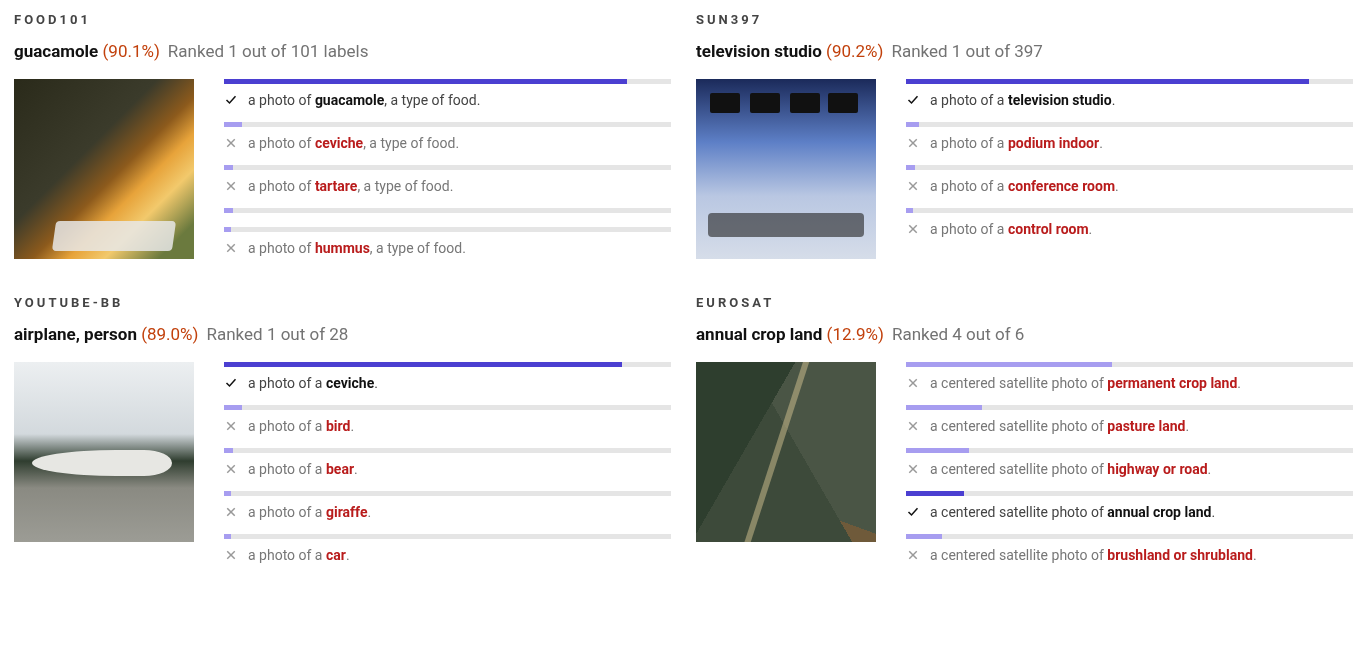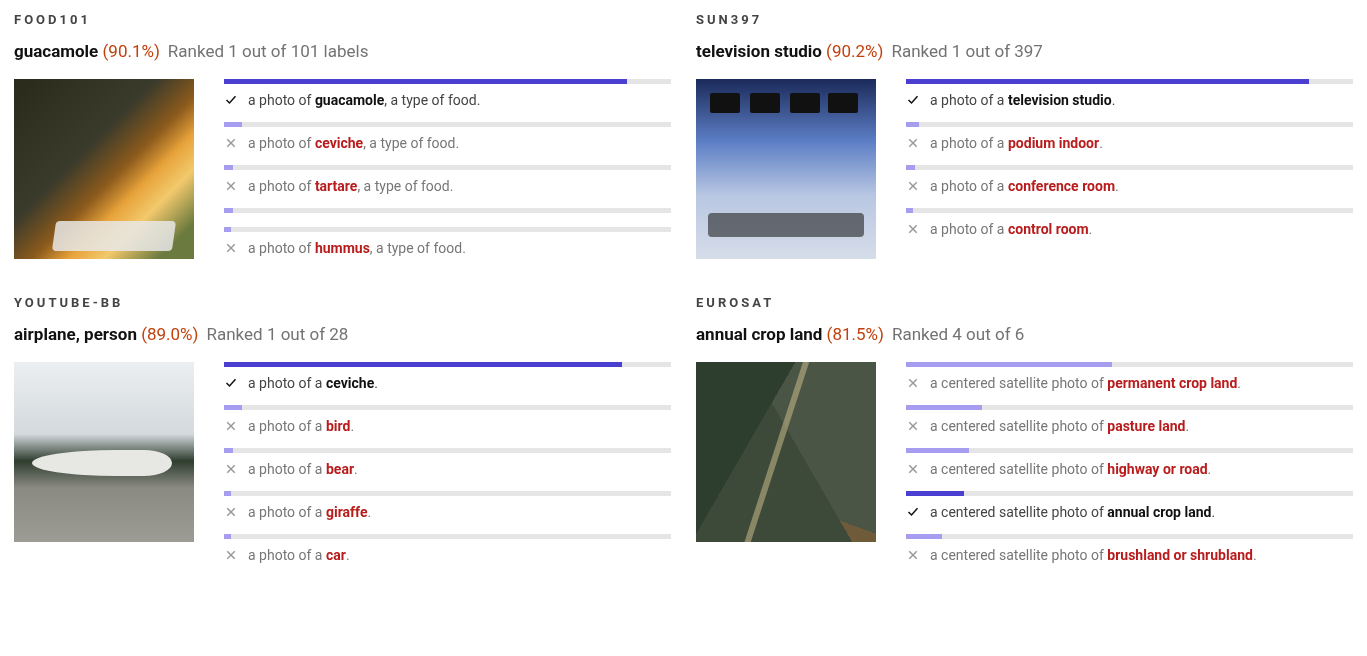--- a/index.html
+++ b/index.html
@@ -323,21 +323,21 @@
                 </svg>
               </span>
               <span class="pred-text"><span class="pre">a photo of a </span><span class="bold">car</span><span class="post">.</span></span>
             </div>
           </div>
         </div>
       </div>
     </div>
     <div class="card">
       <div class="dataset-name">EUROSAT</div>
-      <div class="headline"><span class="label">annual crop land</span><span class="pct"> (81.5%)</span><span class="rank">Ranked 4 out of 6</span></div>
+      <div class="headline"><span class="label">annual crop land</span><span class="pct"> (12.9%)</span><span class="rank">Ranked 4 out of 6</span></div>
       <div class="body-row">
         <div class="thumb thumb-sat"></div>
         <div class="predictions">
           <div class="pred">
             <div class="bar-track">
               <div class="bar-fill wrong" style="width: 46%;"></div>
             </div>
             <div class="pred-line">
               <span class="icon">
                 <svg viewBox="0 0 16 16" fill="none" stroke="#999" stroke-width="2">

